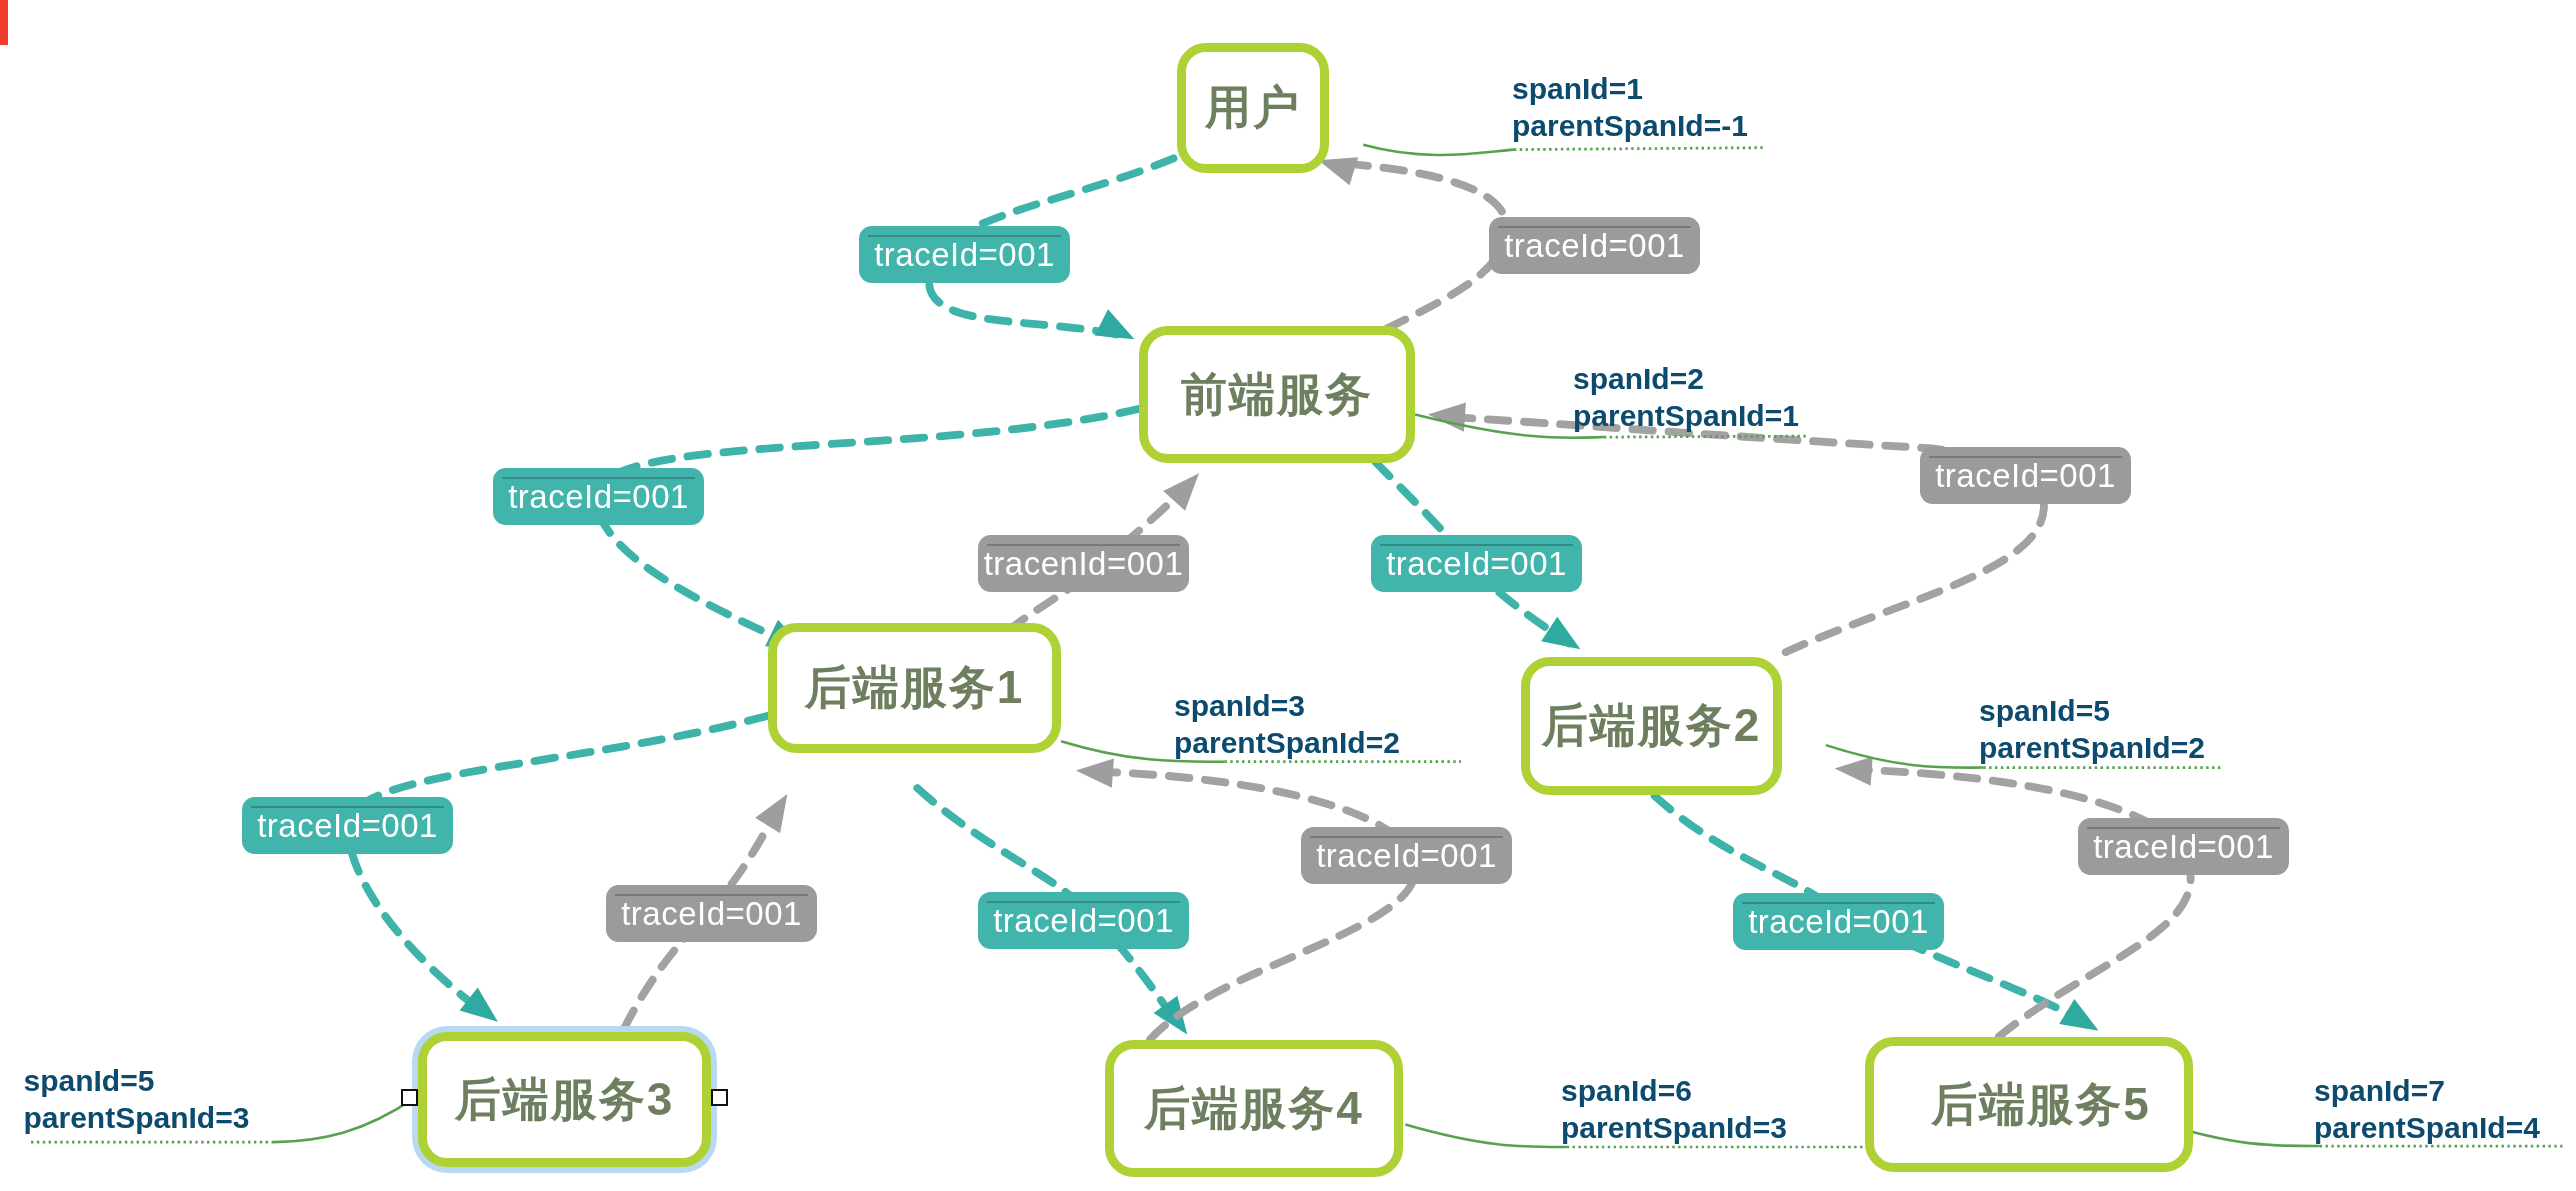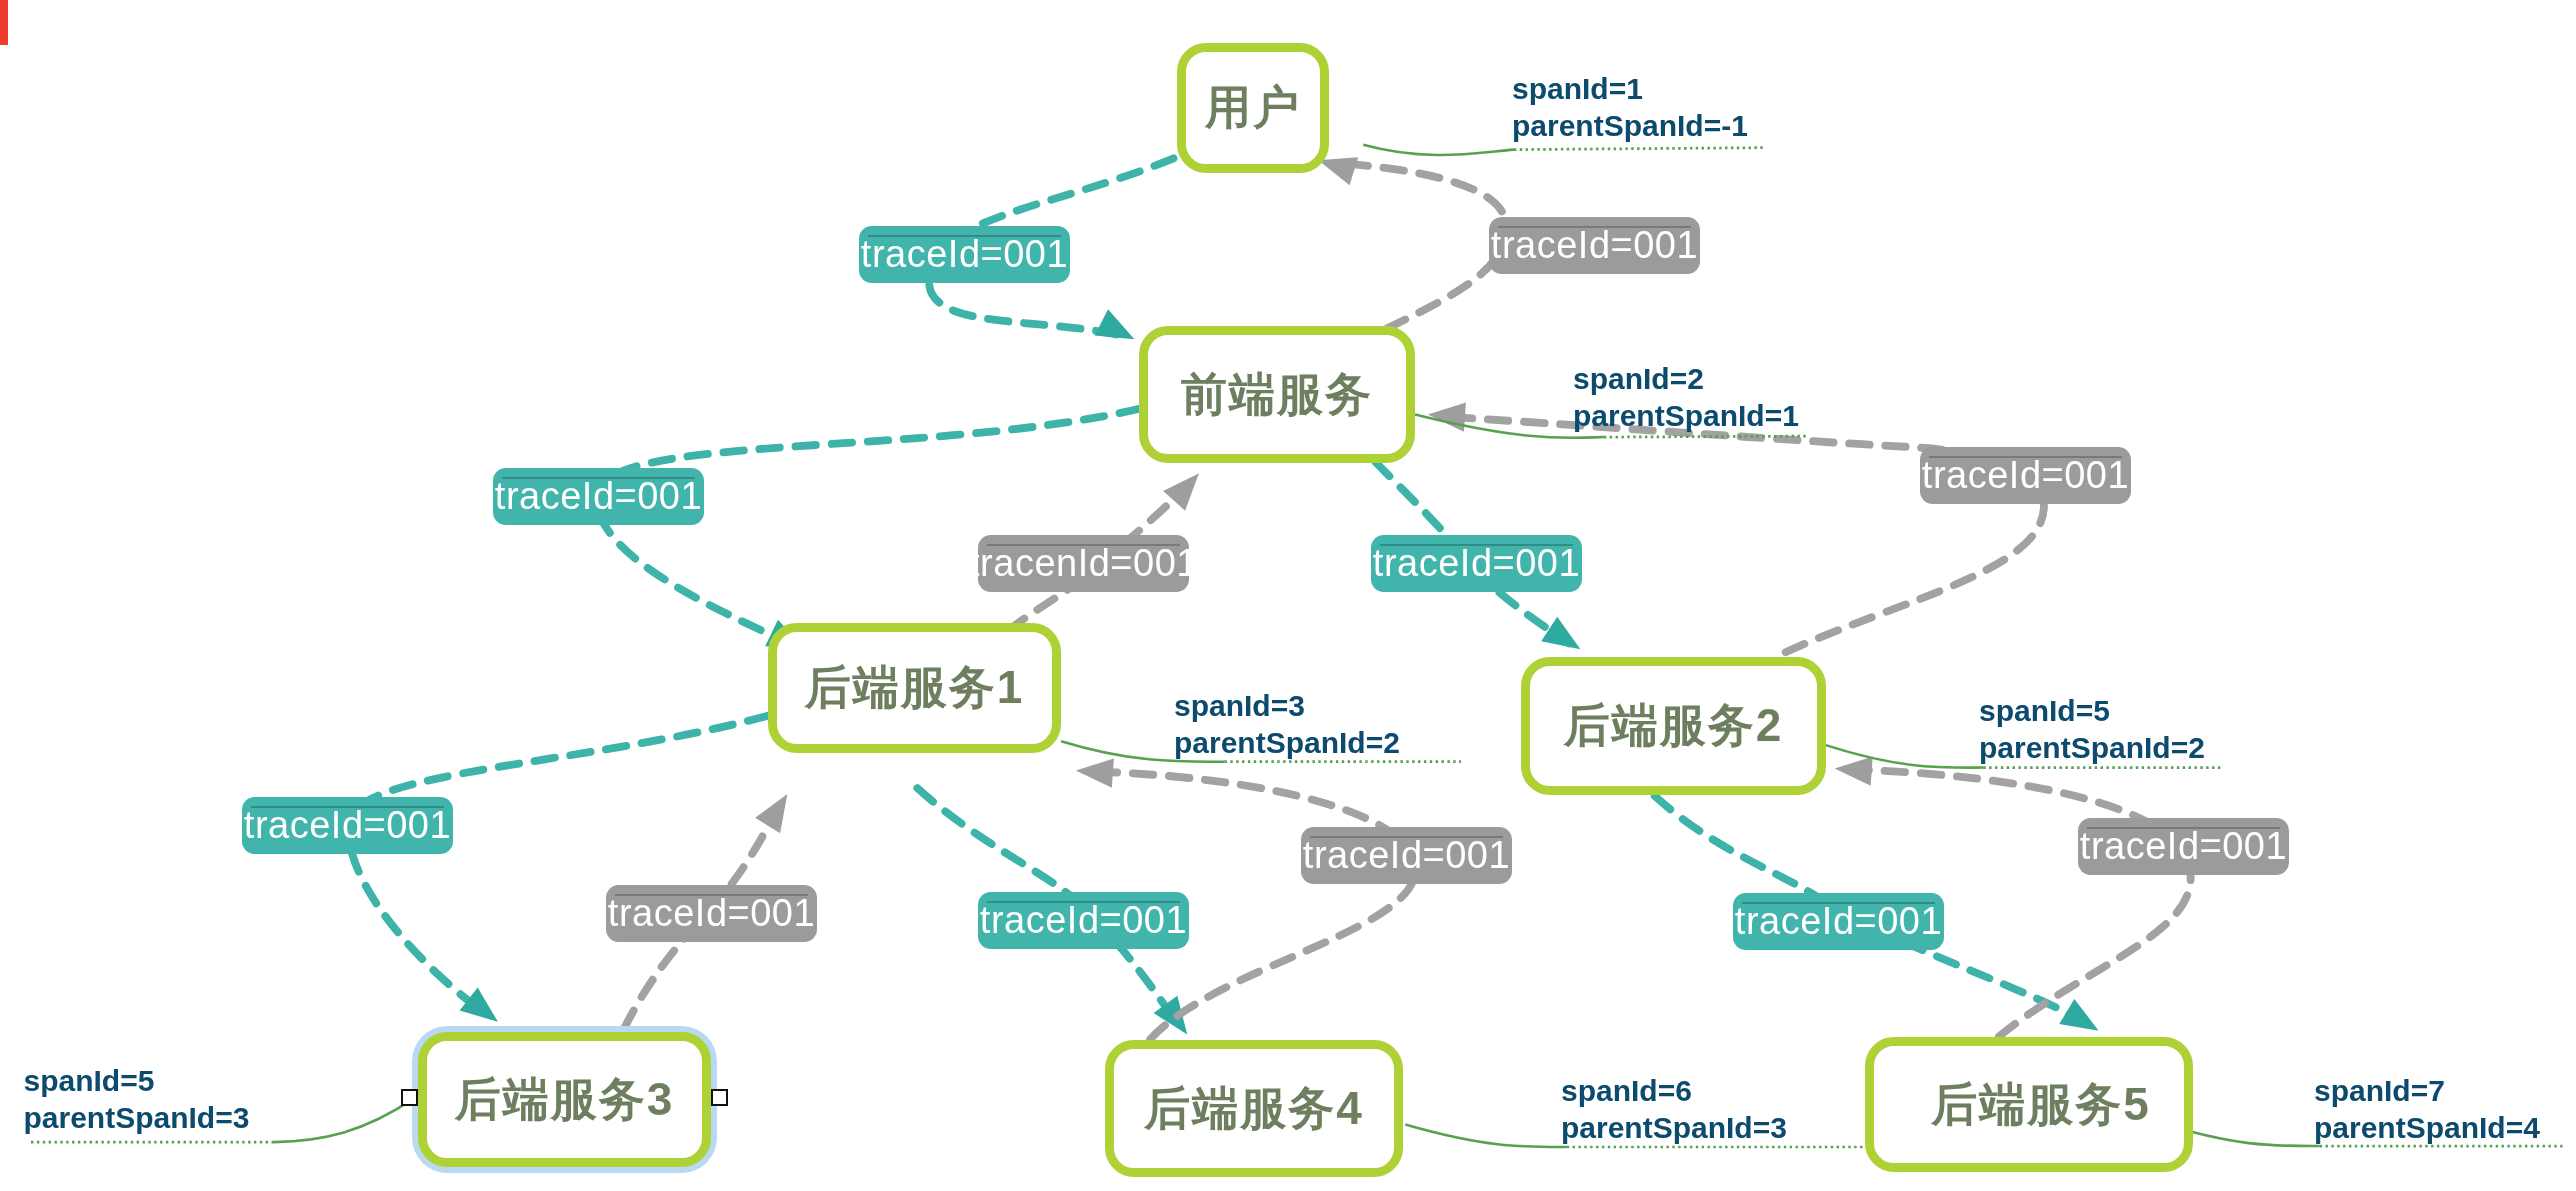--- a/index.html
+++ b/index.html
@@ -20,21 +20,21 @@
     border-radius:29px;display:flex;align-items:center;justify-content:center;
     color:#6e7f60;font-size:46px;font-weight:600;letter-spacing:2px;box-sizing:border-box;
   }
   .node.selected{box-shadow:0 0 0 5.9px #b9d9f2;}
   .handle{
     position:absolute;z-index:4;width:16.6px;height:16.6px;background:#ffffff;
     border:2.9px solid #111111;box-sizing:border-box;
   }
   .badge{
     position:absolute;z-index:2;width:211px;height:57px;border-radius:12.7px;
-    color:#ffffff;font-size:38px;display:flex;align-items:center;justify-content:center;
+    color:#ffffff;font-size:33px;display:flex;align-items:center;justify-content:center;
     letter-spacing:0.5px;
   }
   .badge::after{
     content:"";position:absolute;top:8.8px;left:8.8px;right:8.8px;height:2px;
     background:rgba(0,0,0,0.22);
   }
   .badge.teal{background:#41b4ab;}
   .badge.gray{background:#9b9b9b;}
   .span-note{
     position:absolute;z-index:2;color:#0c4a6e;font-size:30px;font-weight:700;
@@ -130,21 +130,21 @@
       <path class="ul-dot" d="M 2372,1172 L 2624,1172"></path>
     </g>
   </svg>
 
   <div class="node" style="left:1177px;top:43px;width:152px;height:130px;">用户</div>
 
   <div class="node" style="left:1139px;top:326px;width:276px;height:137px;">前端服务</div>
 
   <div class="node" style="left:768px;top:623px;width:293px;height:130px;">后端服务1</div>
 
-  <div class="node" style="left:1521px;top:657px;width:305px;height:138px;">后端服务2</div>
+  <div class="node" style="left:1521px;top:657px;width:261px;height:138px;">后端服务2</div>
 
   <div class="node selected" style="left:418px;top:1032px;width:293px;height:135px;">后端服务3</div>
   <div class="handle" style="left:401px;top:1089px;"></div>
   <div class="handle" style="left:711px;top:1089px;"></div>
 
   <div class="node" style="left:1105px;top:1040px;width:298px;height:137px;">后端服务4</div>
 
   <div class="node" style="left:1865px;top:1037px;width:328px;height:135px;padding-left:24px;">后端服务5</div>
 
   <div class="badge teal" style="left:859px;top:226px;">traceId=001</div>

